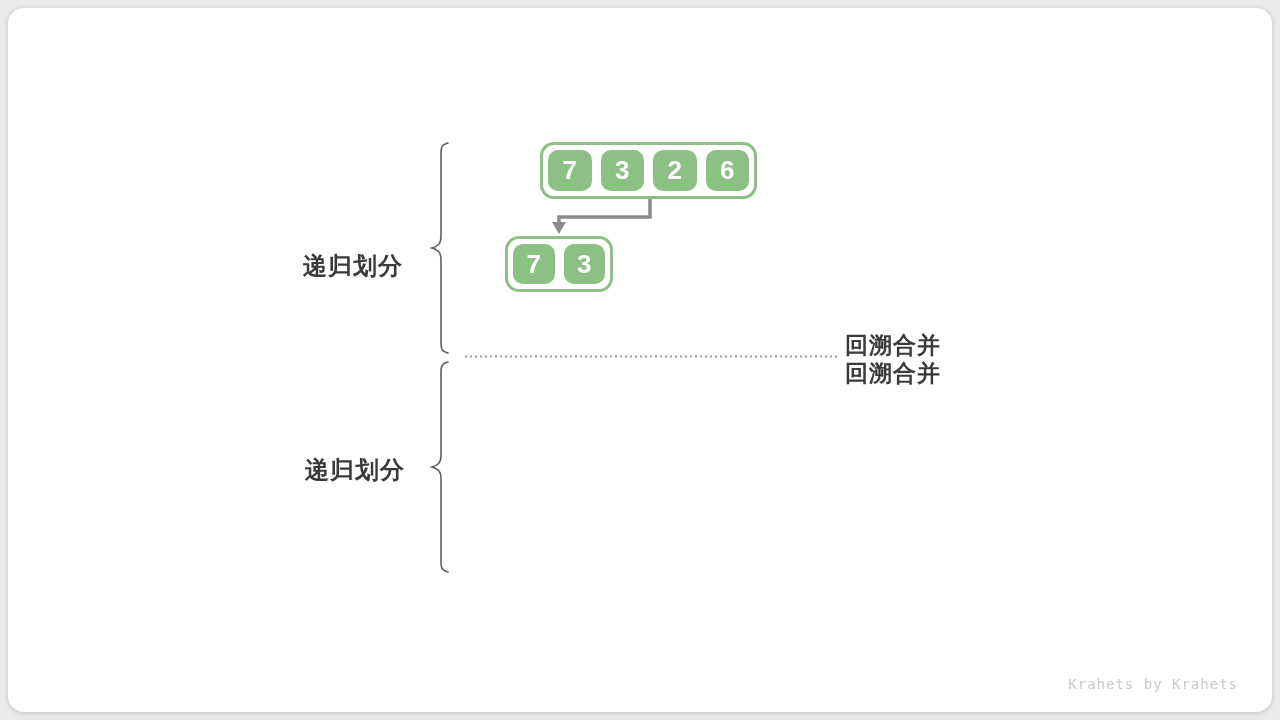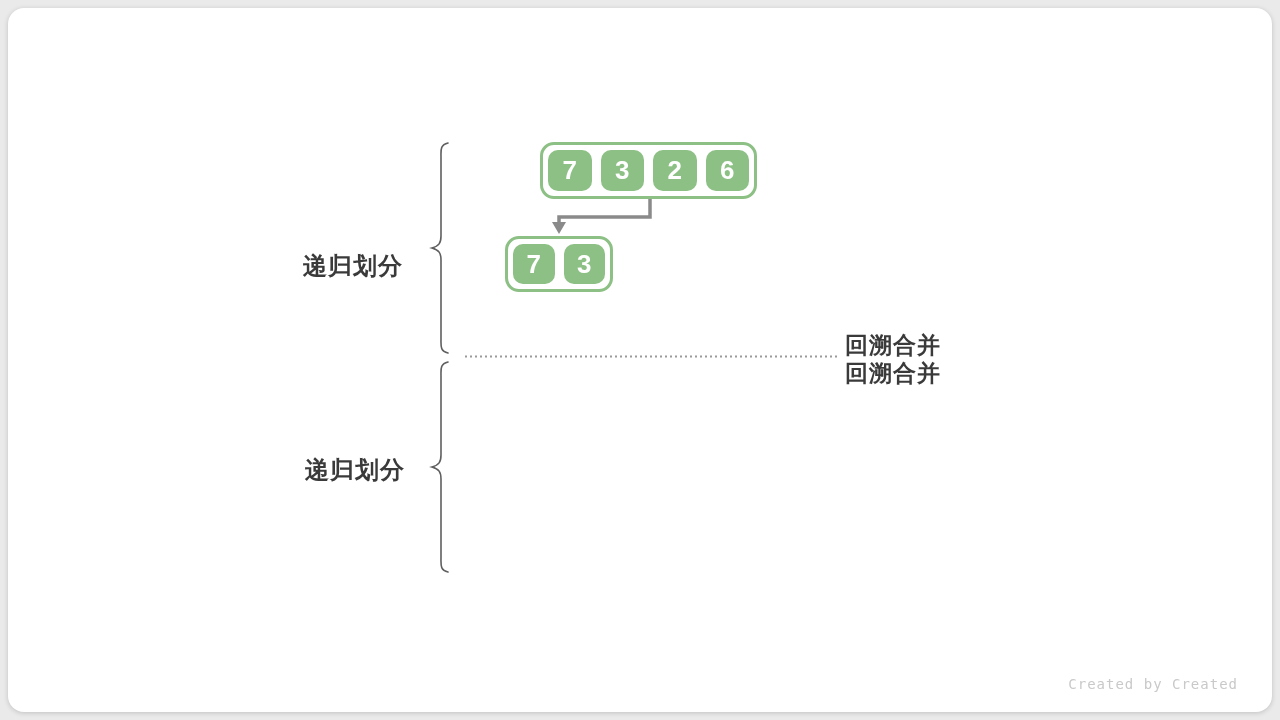--- a/index.html
+++ b/index.html
@@ -142,13 +142,13 @@
 
 <svg class="abs" id="base-divider" width="374" height="5" viewBox="0 0 374 5">
   <line x1="1" y1="2.5" x2="373" y2="2.5"></line>
 </svg>
 
 <div class="abs" id="base-annotation">
   <div>回溯合并</div>
   <div>回溯合并</div>
 </div>
 
-<div class="abs" id="watermark">Created by Created</div>
+<div class="abs" id="watermark">Krahets by Krahets</div>
 
 </body></html>

